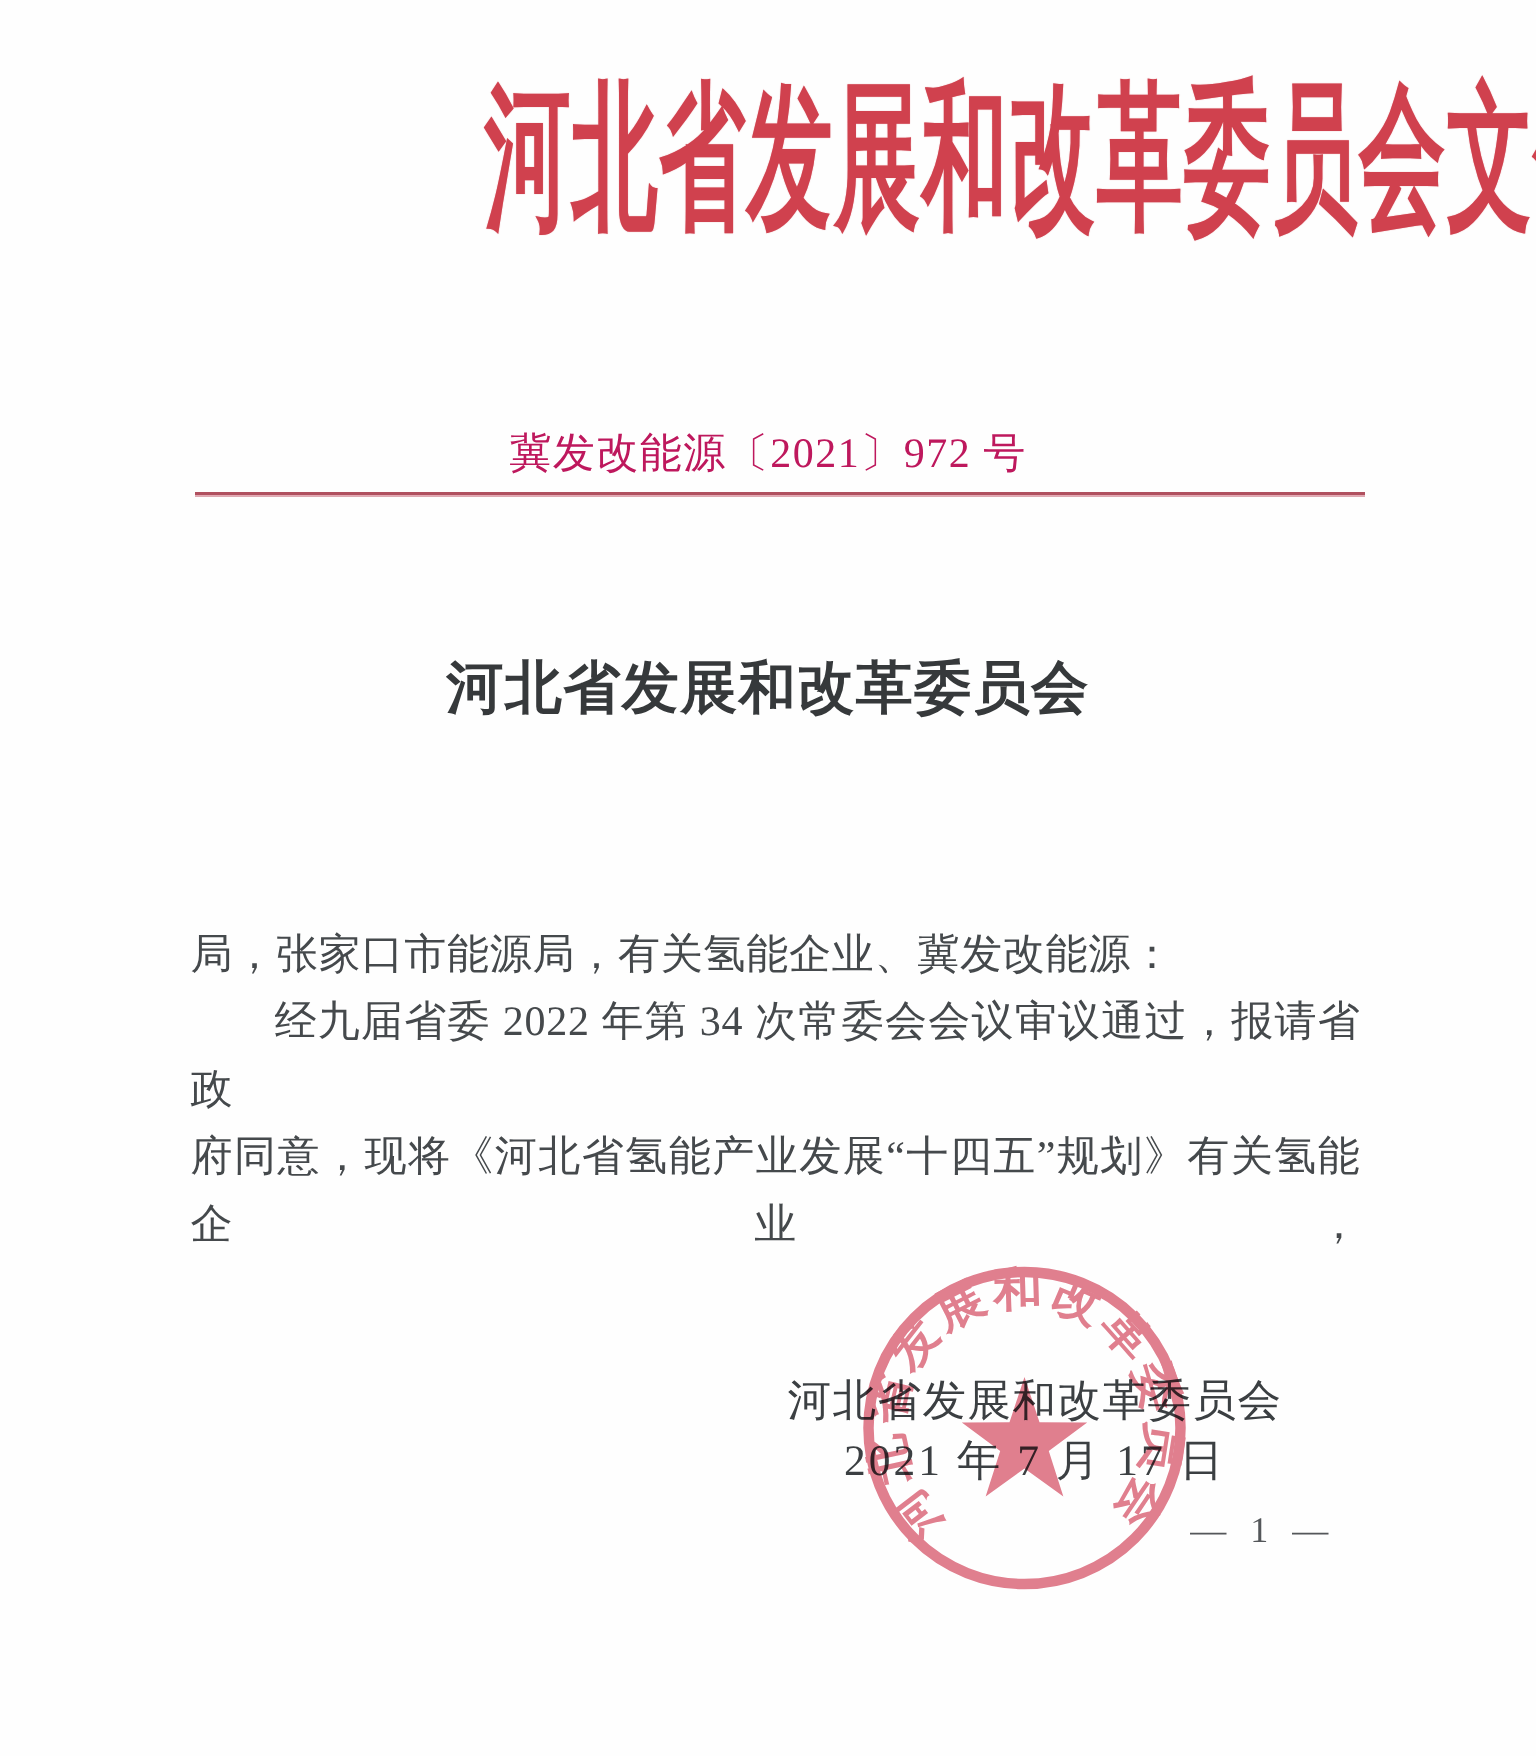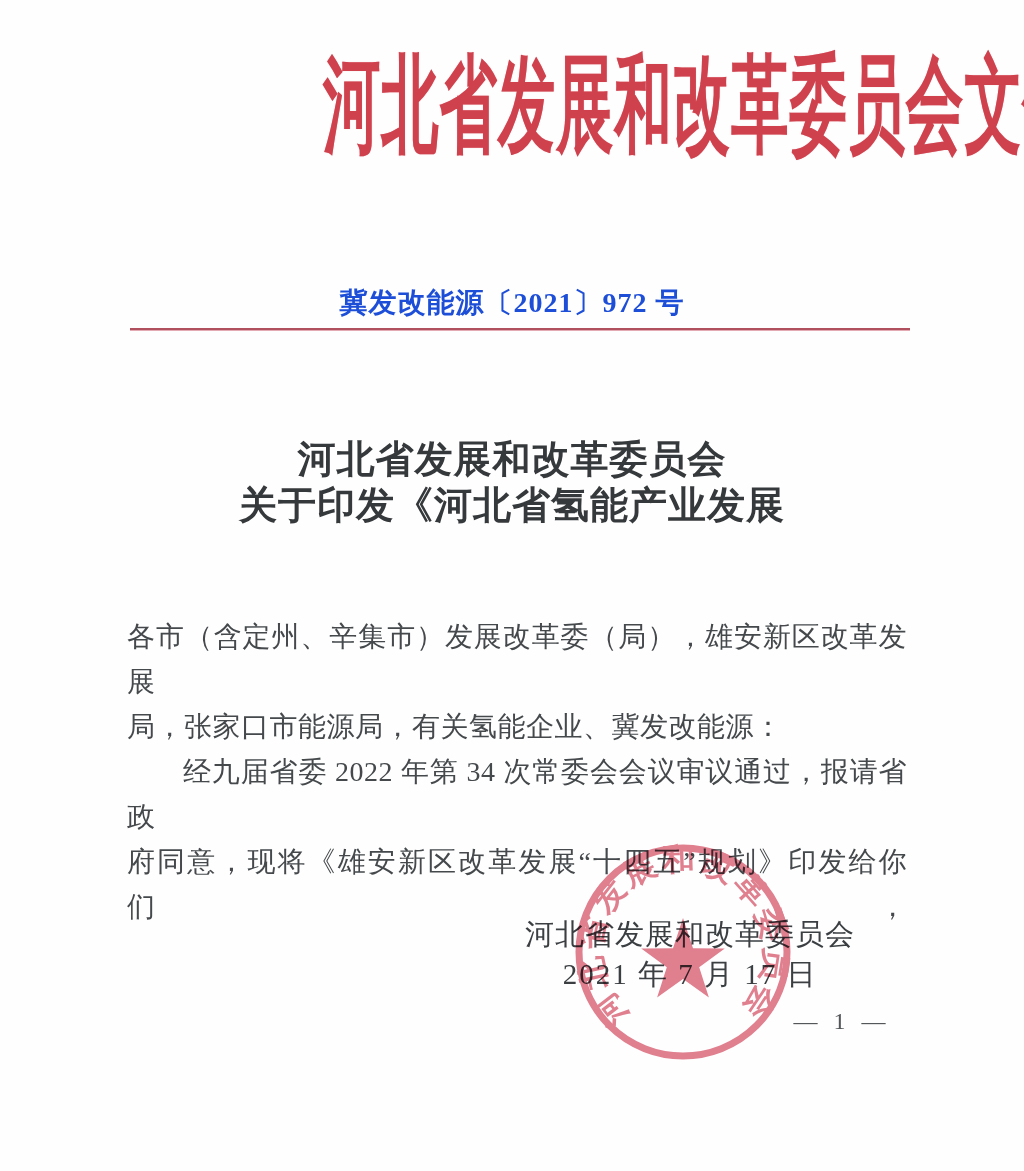--- a/index.html
+++ b/index.html
@@ -28,23 +28,22 @@
     transform-origin: center top;
     letter-spacing: 2px;
     text-shadow: 0 0 1px rgba(208,65,78,0.55);
   }
 
   
   .docnum {
     position: absolute; top: 286px; left: 0; width: 100%;
     text-align: center;
     font-size: 28px; line-height: 34px;
-    color: #1d4ed8;
+    color: #be185d;
     letter-spacing: 1px;
-    font-weight: bold;
   }
 
   
   .red-rule {
     position: absolute; top: 328px; left: 130px; width: 780px; height: 3px;
     background: #b0505f;
     border-bottom: 1px solid #e3aab4;
   }
 
   
@@ -103,28 +102,26 @@
   <div class="banner">
     <span class="banner-text">河北省发展和改革委员会文件</span>
   </div>
 
   <div class="docnum">冀发改能源〔2021〕972 号</div>
 
   <div class="red-rule"></div>
 
   <div class="doc-title">
     <div>河北省发展和改革委员会</div>
-    <div>关于印发《河北省氢能产业发展</div>
   </div>
 
   <div class="body-text">
-    <div class="body-line full">各市（含定州、辛集市）发展改革委（局），雄安新区改革发展</div>
     <div class="body-line">局，张家口市能源局，有关氢能企业、冀发改能源：</div>
     <div class="body-line full indent">经九届省委 2022 年第 34 次常委会会议审议通过，报请省政</div>
-    <div class="body-line full">府同意，现将《雄安新区改革发展“十四五”规划》印发给你们，</div>
+    <div class="body-line full">府同意，现将《河北省氢能产业发展“十四五”规划》有关氢能企业，</div>
   </div>
 
   <div class="sig-block">
     <div class="sig-org">河北省发展和改革委员会</div>
     <div class="sig-date">2021 年 7 月 17 日</div>
   </div>
 
   <svg class="seal" viewBox="-116 -116 232 232" xmlns="http://www.w3.org/2000/svg">
     <defs>
       <path id="sealArc" d="M -52.7 62.8 A 82 82 0 1 1 52.7 62.8" fill="none"></path>

